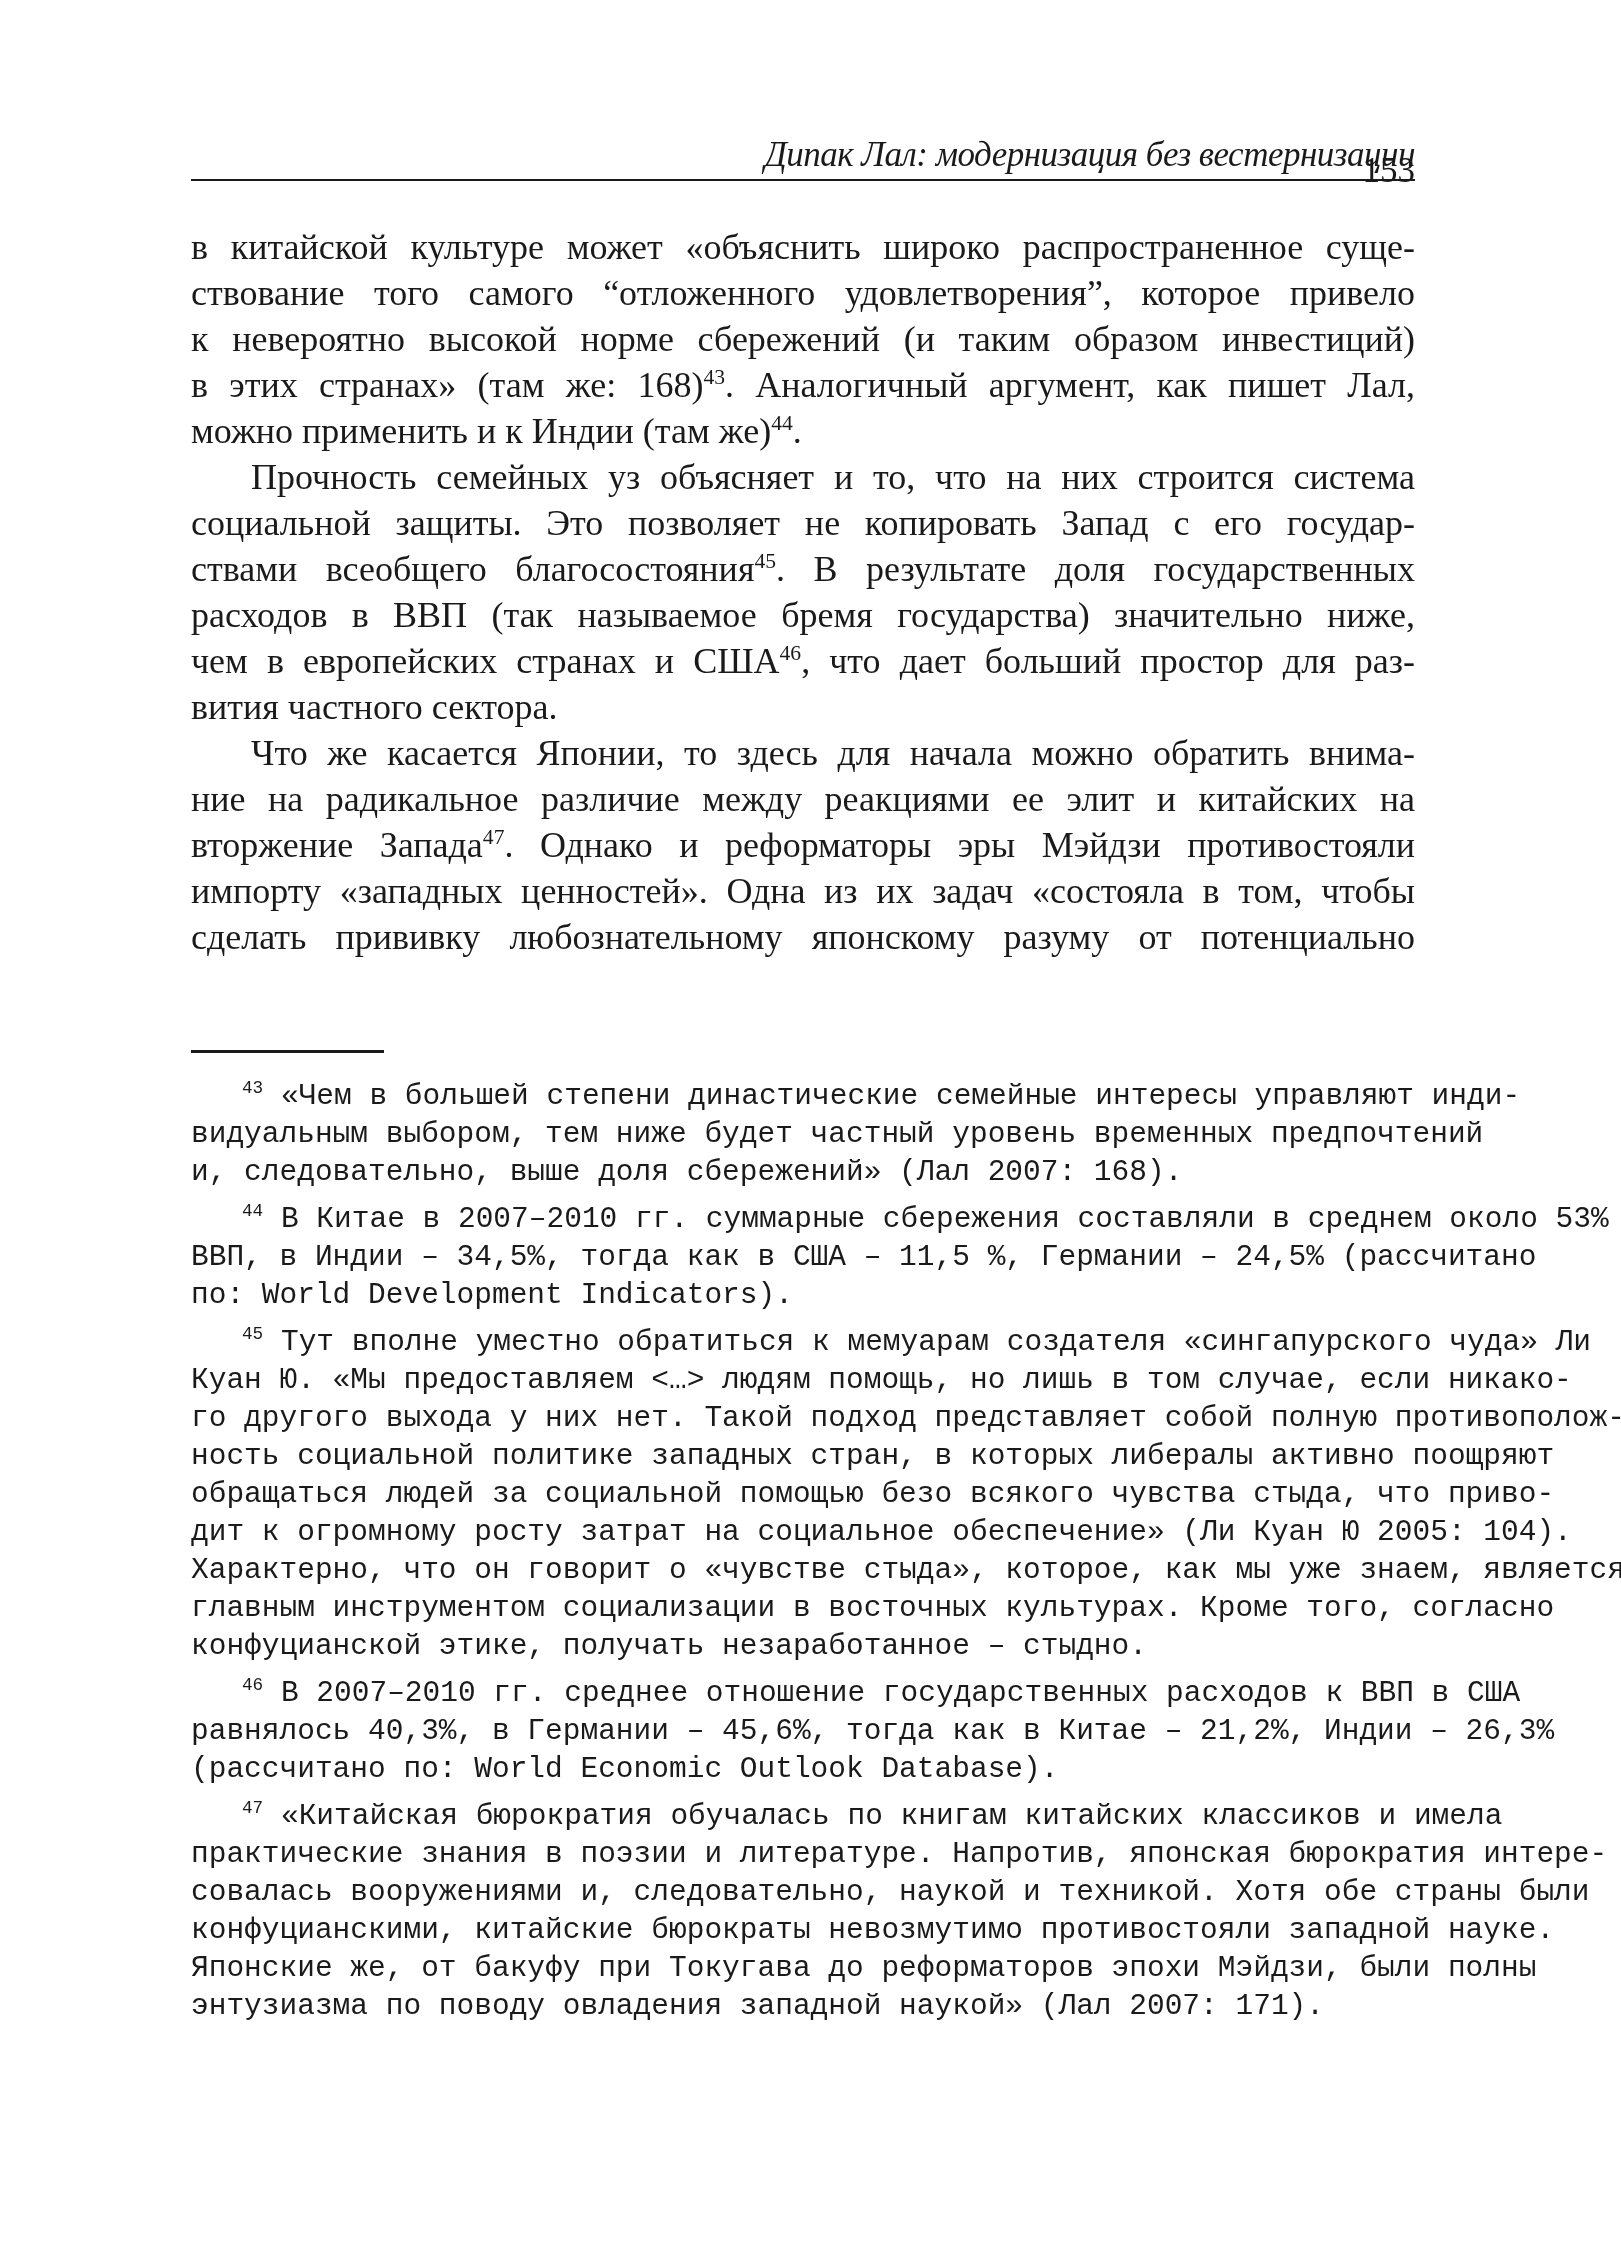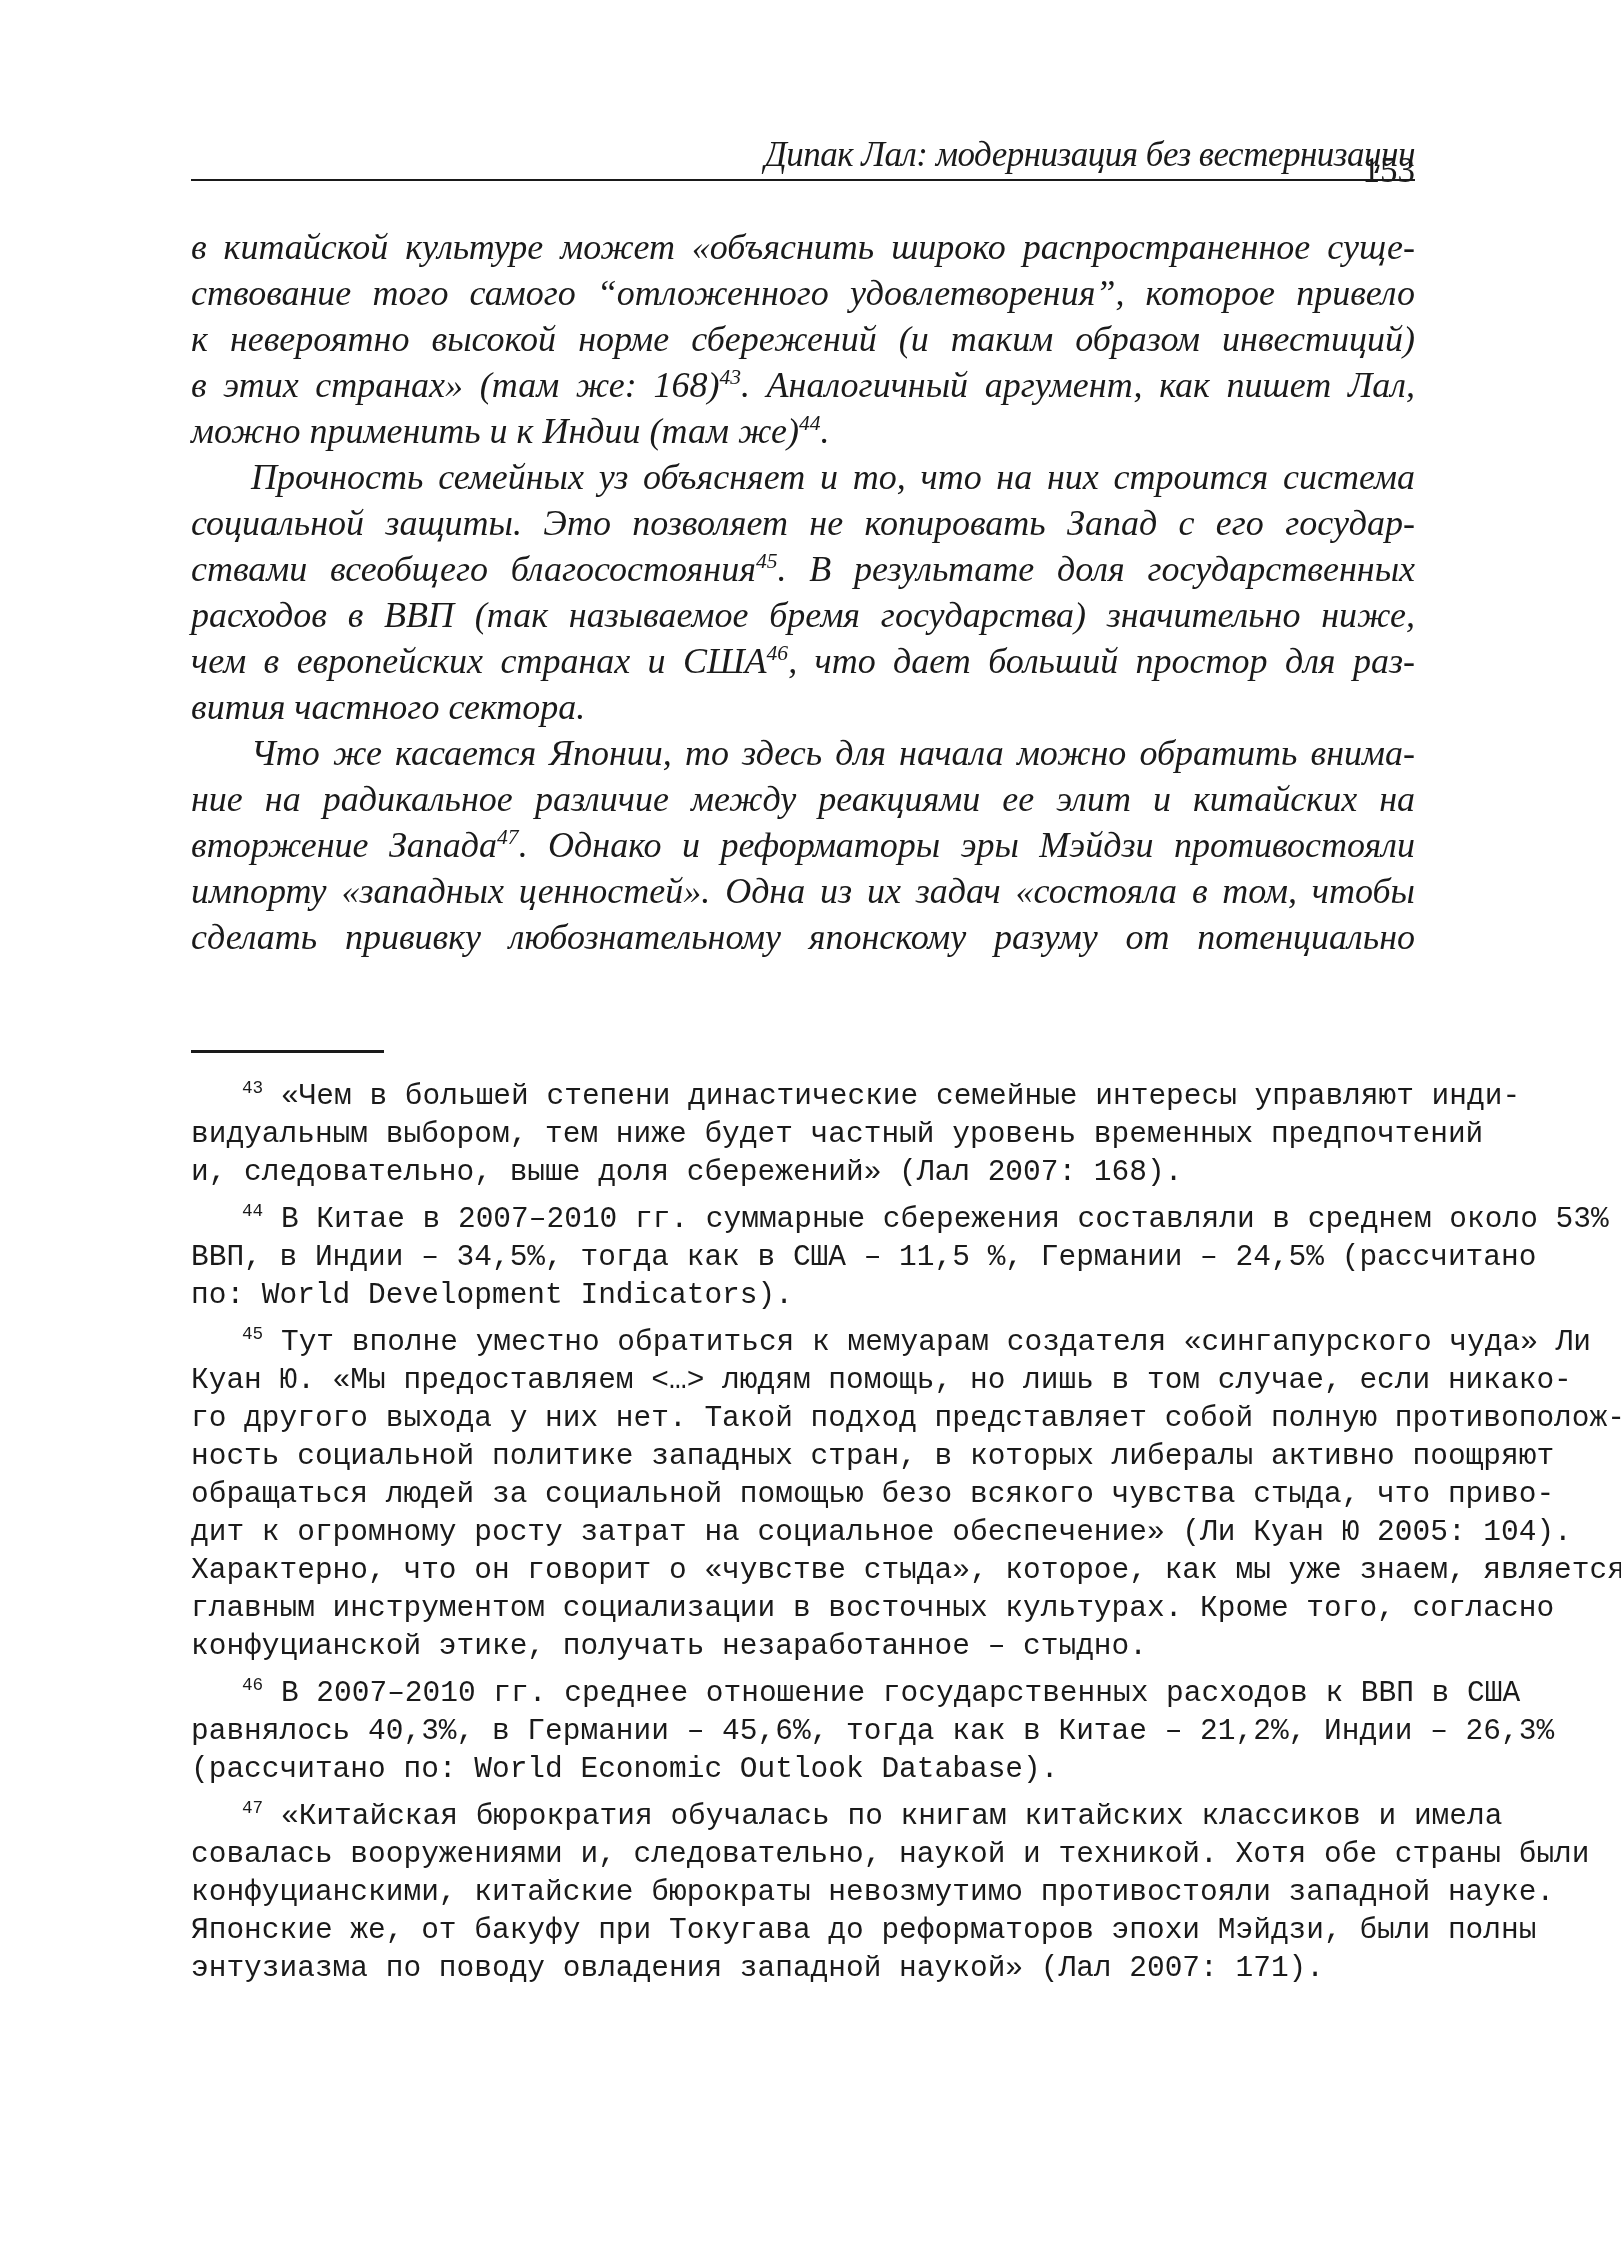--- a/index.html
+++ b/index.html
@@ -1,21 +1,21 @@
 <!DOCTYPE html>
 <html style="font-size:14.5px"><head>
 <meta charset="utf-8">
 <style>
   html, body { margin: 0; padding: 0; background: #ffffff; }
   body { width: 1621px; height: 2266px; position: relative; overflow: hidden; color: #1a1a1a; }
   .page { position: absolute; left: 0; top: 0; width: 1621px; height: 2266px; }
   .header { position: absolute; left: 191px; top: 135px; width: 1224px; height: 44px; border-bottom: 2.7px solid #1a1a1a; }
   .running-title { position: absolute; left: 0; right: 0; top: 0; text-align: right; font-family: "Liberation Serif", serif; font-style: italic; font-size: 35px; line-height: 40px; letter-spacing: -0.5px; }
   .page-number { position: absolute; right: 0; top: 16px; font-family: "Liberation Serif", serif; font-size: 35px; line-height: 40px; }
-  .body-text { position: absolute; left: 191px; top: 224px; width: 1224px; font-family: "Liberation Serif", serif; font-size: 36px; line-height: 46px; font-style: italic; }
+  .body-text { position: absolute; left: 191px; top: 224px; width: 1224px; font-family: "Liberation Serif", serif; font-size: 36px; line-height: 46px; }
   .line { display: block; white-space: nowrap; text-align: justify; text-align-last: justify; height: 46px; }
   .line.last { text-align-last: left; }
   .indent { padding-left: 60px; }
   sup { font-size: 60%; line-height: 0; vertical-align: super; }
   .fn-rule { position: absolute; left: 191px; top: 1050px; width: 193px; height: 2.7px; background: #1a1a1a; }
   .footnotes { position: absolute; left: 191px; top: 1077px; width: 1224px; font-family: Liberation Mono, monospace; font-size: 29.5px; line-height: 38px; }
   .fline { display: block; white-space: nowrap; text-align: justify; text-align-last: justify; height: 38px; }
   .fline.last { text-align-last: left; }
   .fn-gap { height: 9px; }
   .fn-indent { padding-left: 51px; }
@@ -91,20 +91,21 @@
 
     <div>
       <span class="fline fn-indent"><sup>46</sup> <span>В 2007–2010 гг. среднее отношение государственных расходов к ВВП в США</span></span>
       <span class="fline">равнялось 40,3%, в Германии – 45,6%, тогда как в Китае – 21,2%, Индии – 26,3%</span>
       <span class="fline last">(рассчитано по: World Economic Outlook Database).</span>
     </div>
     <div class="fn-gap"></div>
 
     <div>
       <span class="fline fn-indent"><sup>47</sup> <span>«Китайская бюрократия обучалась по книгам китайских классиков и имела</span></span>
+      <span class="fline">практические знания в поэзии и литературе. Напротив, японская бюрократия интере-</span>
       <span class="fline">совалась вооружениями и, следовательно, наукой и техникой. Хотя обе страны были</span>
       <span class="fline">конфуцианскими, китайские бюрократы невозмутимо противостояли западной науке.</span>
       <span class="fline">Японские же, от бакуфу при Токугава до реформаторов эпохи Мэйдзи, были полны</span>
       <span class="fline last">энтузиазма по поводу овладения западной наукой» (Лал 2007: 171).</span>
     </div>
   </div>
 
 </div>
 
 

